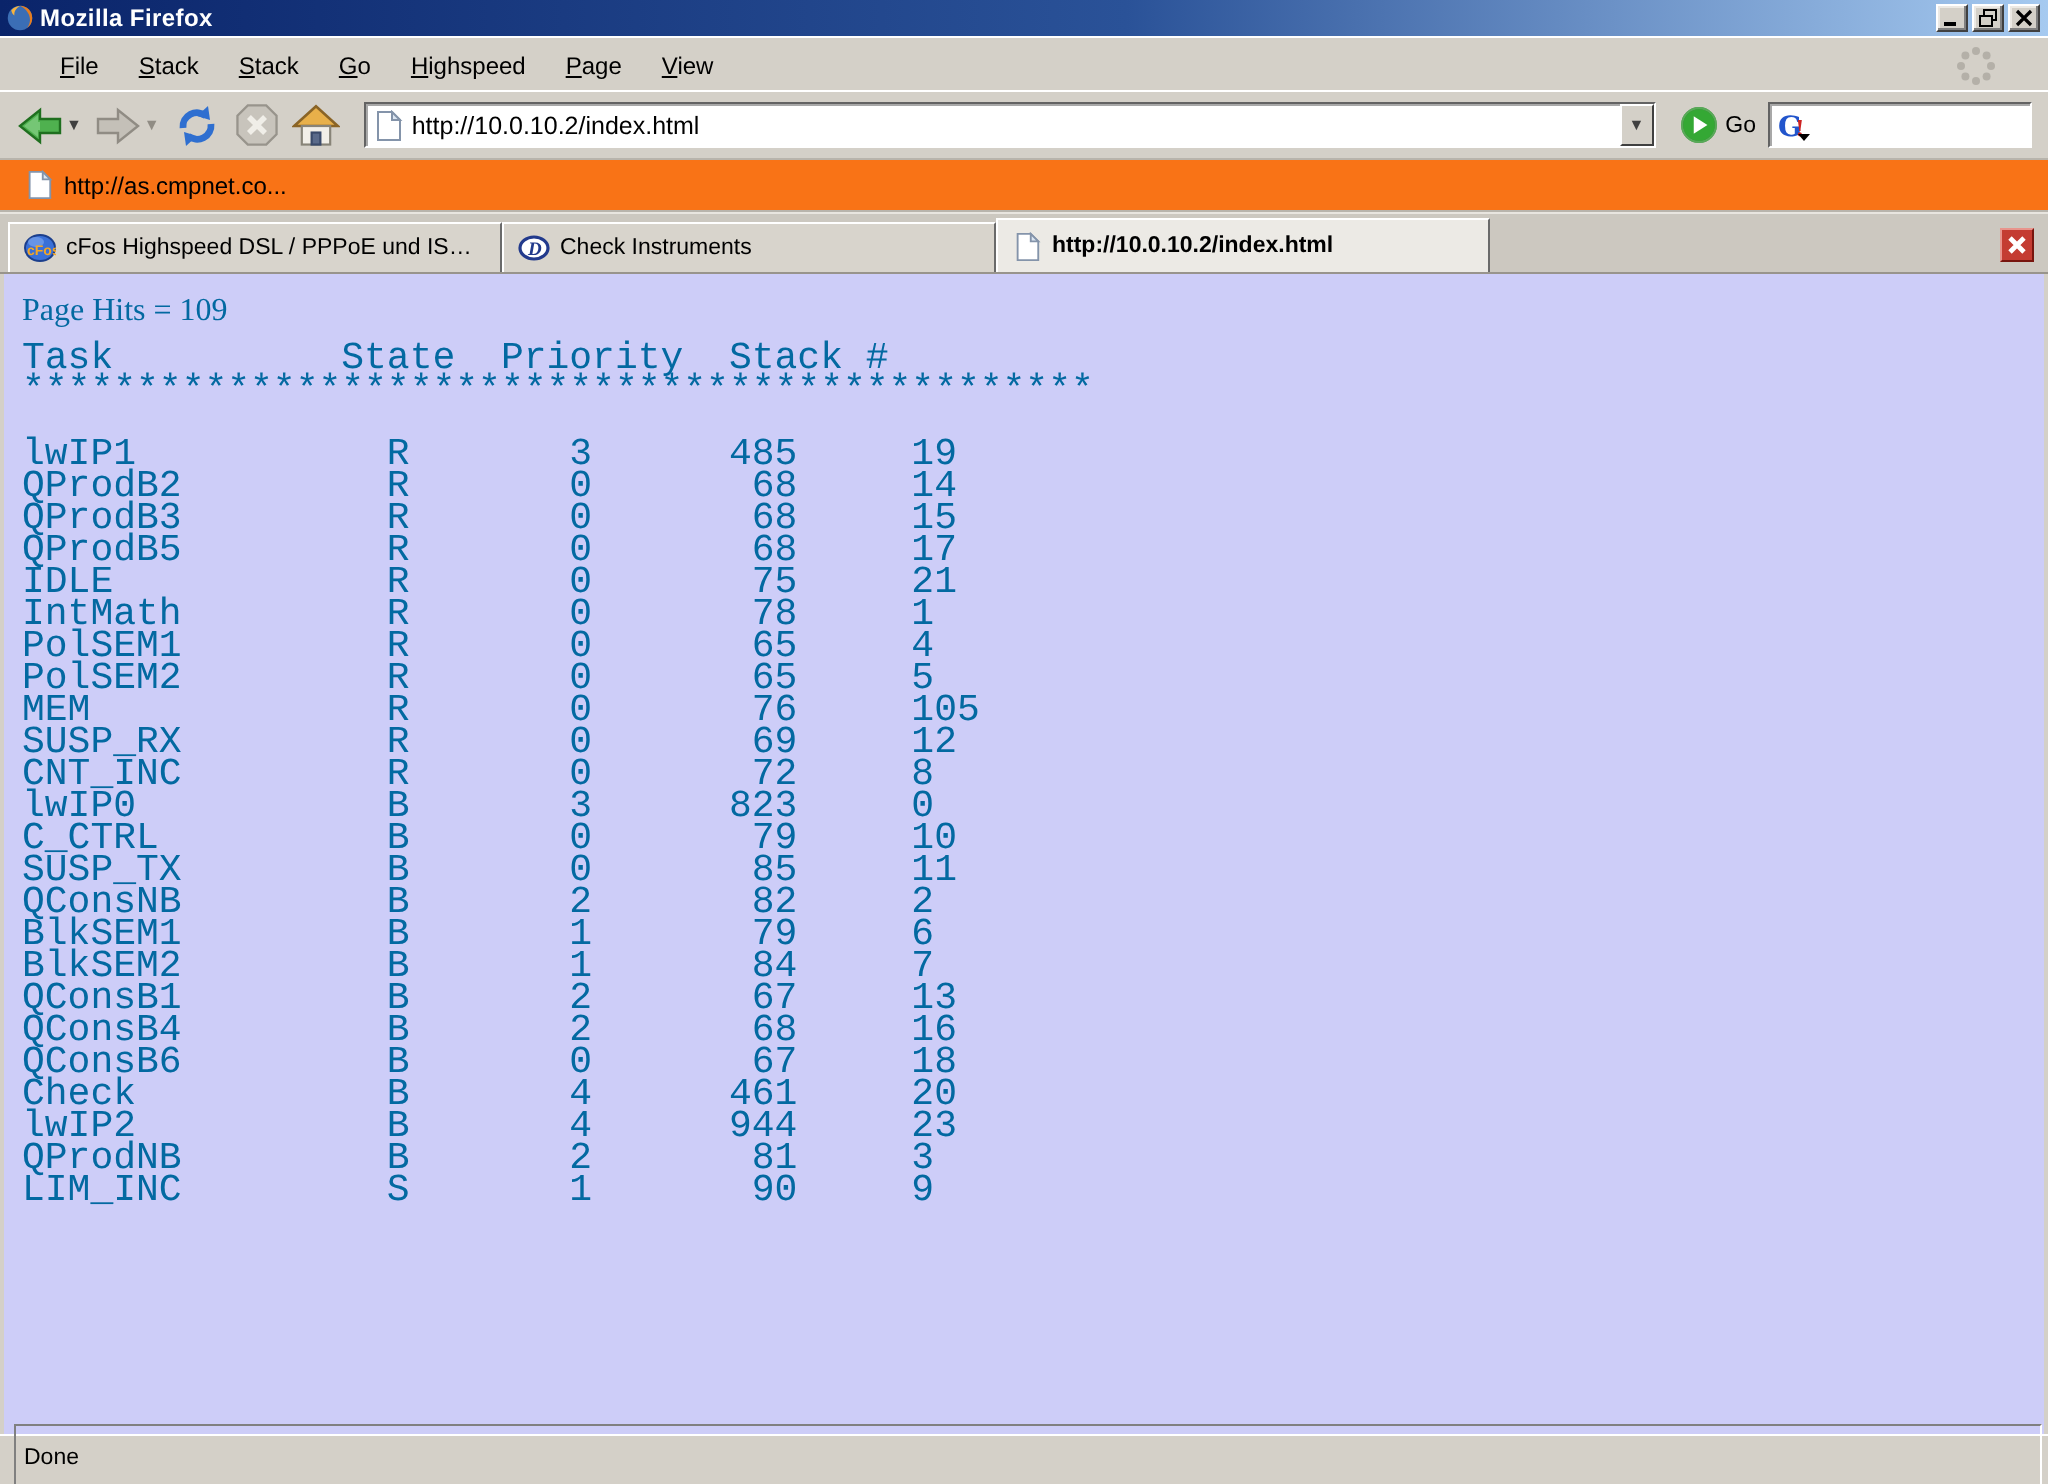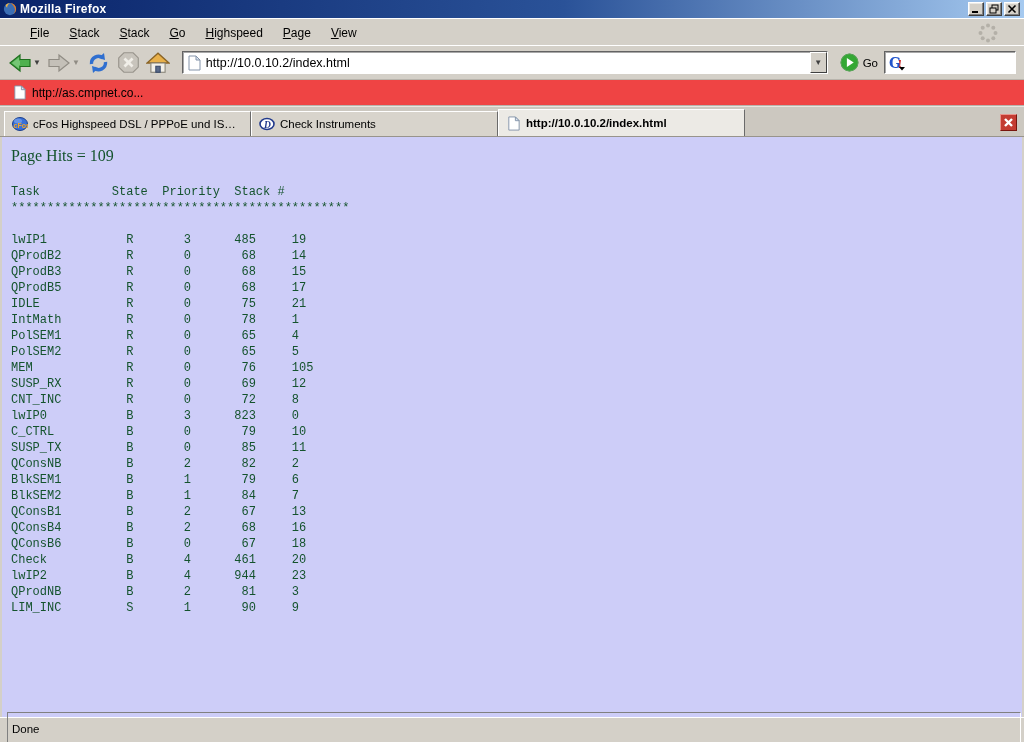--- a/index.html
+++ b/index.html
@@ -35,40 +35,40 @@
   .urlbar input { flex:1; border:none; outline:none; font-family:"Liberation Sans",sans-serif; font-size:12.5px; height:19px; padding-left:4px; background:transparent; }
   .url-drop { width:17px; height:21px; background:#d4d0c8; border:1px solid; border-color:#ffffff #404040 #404040 #ffffff;
     display:flex; align-items:center; justify-content:center; }
   .go-group { display:flex; align-items:center; gap:4px; padding:0 4px; }
   .go-label { font-size:11.5px; }
   .searchbox { width:132px; height:23px; background:#fff; border:1px solid; border-color:#636363 #ffffff #ffffff #636363;
     box-shadow:inset 1px 1px 0 #a8a8a8; display:flex; align-items:center; padding:0 3px; margin-right:2px; }
   .searchbox input { flex:1; border:none; outline:none; min-width:10px; height:18px; background:transparent; }
 
   
-  .bookmarks { height:26px; flex:0 0 26px; background:#ef4444; display:flex; align-items:center; padding:0 8px; gap:5px;
+  .bookmarks { height:26px; flex:0 0 26px; background:#f97316; display:flex; align-items:center; padding:0 8px; gap:5px;
     border-bottom:1px solid #b8b4ac; }
   .bookmark-item { display:flex; align-items:center; gap:5px; font-size:12px; padding:2px 4px; }
 
   
   .tabstrip { height:31px; flex:0 0 31px; background:#ccc8c0; display:flex; align-items:flex-end; padding:3px 4px 0 4px;
     border-top:1px solid #e8e5df; border-bottom:1px solid #98948c; }
   .tab { width:247px; height:25px; display:flex; align-items:center; gap:5px; padding:0 7px; font-size:11.5px;
     background:#d8d4cc; border:1px solid; border-color:#ffffff #6a6a6a #8a8a8a #ffffff; border-bottom:none;
     white-space:nowrap; overflow:hidden; }
   .tab .tab-label { overflow:hidden; text-overflow:ellipsis; white-space:nowrap; }
   .tab.active { background:#eceae5; font-weight:bold; height:27px; }
   .tab-close { margin-left:auto; margin-right:3px; margin-bottom:5px; width:17px; height:17px; background:#c43c32;
     border:1px solid; border-color:#e8948c #78150e #78150e #e8948c; display:flex; align-items:center; justify-content:center; }
 
   
   .content { flex:1; background:#cdcdf8; border-left:2px solid #d4d0c8; border-right:2px solid #d4d0c8; overflow:hidden;
-    padding:10px 0 0 9px; color:#14532d; }
+    padding:10px 0 0 9px; color:#0369a1; }
   .hits-line { font-family:"Liberation Serif","DejaVu Serif",serif; font-size:16px; }
-  .task-table { font-family:"Liberation Mono","DejaVu Sans Mono",monospace; font-size:12px; line-height:16px; margin-top:19px; }
+  .task-table { font-family:"Liberation Mono","DejaVu Sans Mono",monospace; font-size:19px; line-height:16px; margin-top:6px; }
 
   
   .statusbar { height:25px; flex:0 0 25px; background:#d4d0c8; border-top:1px solid #ffffff; display:flex; align-items:center;
     padding:2px 3px 4px 7px; }
   .status-panel { flex:1; height:34px; border:1px solid; border-color:#808080 #ffffff #ffffff #808080; display:flex;
     align-items:center; padding:0 4px; font-size:11.5px; }
 
   svg { display:block; }
 </style>
 </head>

